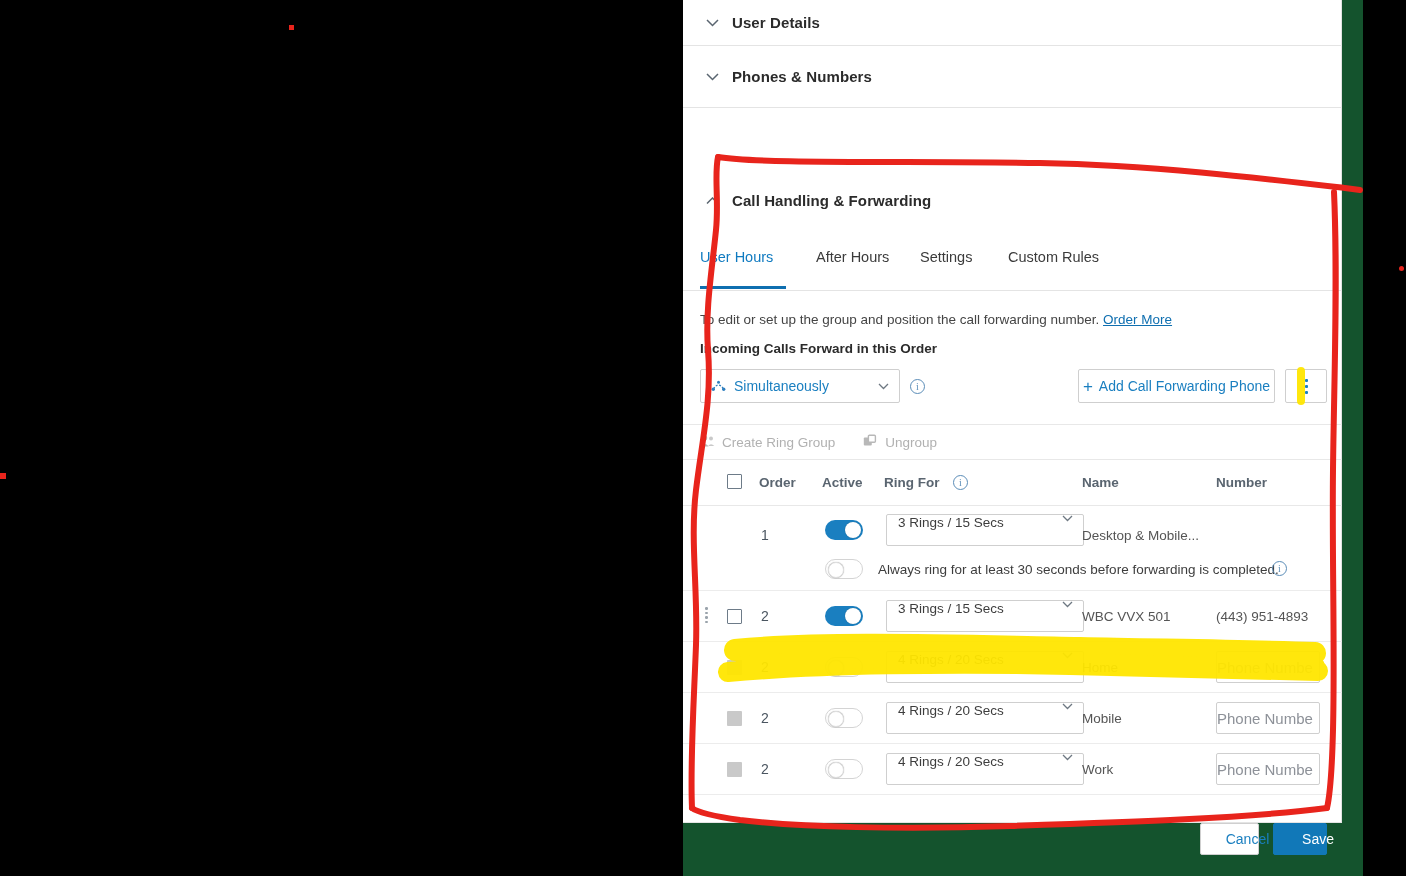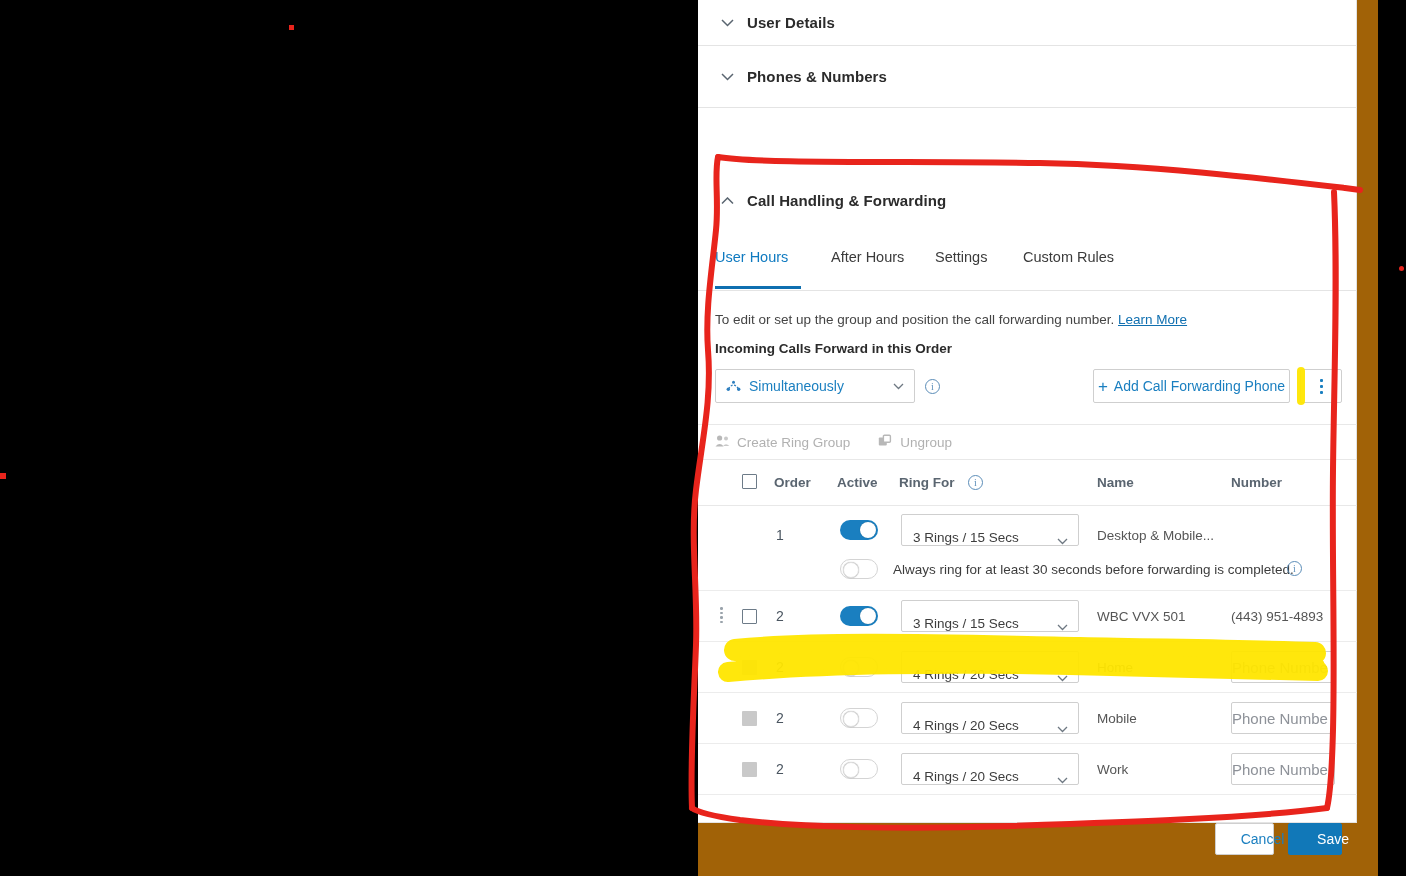--- a/index.html
+++ b/index.html
@@ -5,22 +5,22 @@
   html,body{margin:0;padding:0;}
   body{
     width:1406px;height:876px;background:#000;overflow:hidden;
     font-family:"Liberation Sans","DejaVu Sans",sans-serif;
     -webkit-font-smoothing:antialiased;
   }
   .stage{position:relative;width:1406px;height:876px;}
 
   
   .panel{
-    position:absolute;left:698px;top:0;width:680px;height:876px;
-    background:#a16207;overflow:hidden;
+    position:absolute;left:683px;top:0;width:680px;height:876px;
+    background:#14532d;overflow:hidden;
   }
   
   .card{
     position:absolute;left:0;top:0;width:659px;height:822px;
     border-right:1px solid #e2e2e2;background:#fff;box-sizing:border-box;
   }
 
   
   .acc{
     position:absolute;left:0;width:659px;box-sizing:border-box;
@@ -130,22 +130,22 @@
   .tg.off{background:#fff;border:1.4px solid #d4d4d4;}
   .tg .knob{
     position:absolute;top:2px;width:16px;height:16px;border-radius:50%;background:#fff;
     box-shadow:0 0 1px rgba(0,0,0,.35);
   }
   .tg.on .knob{right:2px;}
   .tg.off .knob{left:1.5px;background:#fff;border:1px solid #e0e0e0;box-sizing:border-box;}
 
   
   .rsel{
-    width:178px;height:32px;border:1px solid #cfcfcf;border-radius:2px;background:#fff;
-    display:flex;align-items:flex-end;box-sizing:border-box;cursor:pointer;
+    width:198px;height:32px;border:1px solid #cfcfcf;border-radius:2px;background:#fff;
+    display:flex;align-items:flex-start;box-sizing:border-box;cursor:pointer;
   }
   .rsel .v{font-size:13.5px;color:#3d3d3d;margin-left:11px;flex:1;}
   .rsel .cv{margin-right:10px;display:flex;flex:none;}
 
   .phinput{
     width:104px;height:32px;border:1px solid #cfcfcf;border-radius:2px;background:#fff;
     display:flex;align-items:center;box-sizing:border-box;
   }
   .phinput span{font-size:15px;color:#8d9198;margin-left:0;white-space:nowrap;}
 
@@ -210,21 +210,21 @@
       <div class="tabs">
         <div class="tab active" style="left:17px;">User Hours</div>
         <div class="tab" style="left:133px;">After Hours</div>
         <div class="tab" style="left:237px;">Settings</div>
         <div class="tab" style="left:325px;">Custom Rules</div>
         <div class="tab-underline"></div>
       </div>
 
       <div class="helptext">
         <span>To edit or set up the group and position the call forwarding number.</span>
-        <a href="#">Learn More</a>
+        <a href="#">Order More</a>
       </div>
       <div class="ordertitle">Incoming Calls Forward in this Order</div>
 
       <div class="modesel">
         <span class="ic">
           <svg width="15" height="12" viewBox="0 0 15 12">
             <path d="M2.5 9 Q7.5 1 12.5 9" fill="none" stroke="#2f7fbf" stroke-width="1.2" stroke-dasharray="2 1.6"></path>
             <circle cx="2.3" cy="9.2" r="1.7" fill="#2f7fbf"></circle>
             <circle cx="12.7" cy="9.2" r="1.7" fill="#2f7fbf"></circle>
             <circle cx="7.5" cy="2.2" r="1.5" fill="#2f7fbf"></circle>

